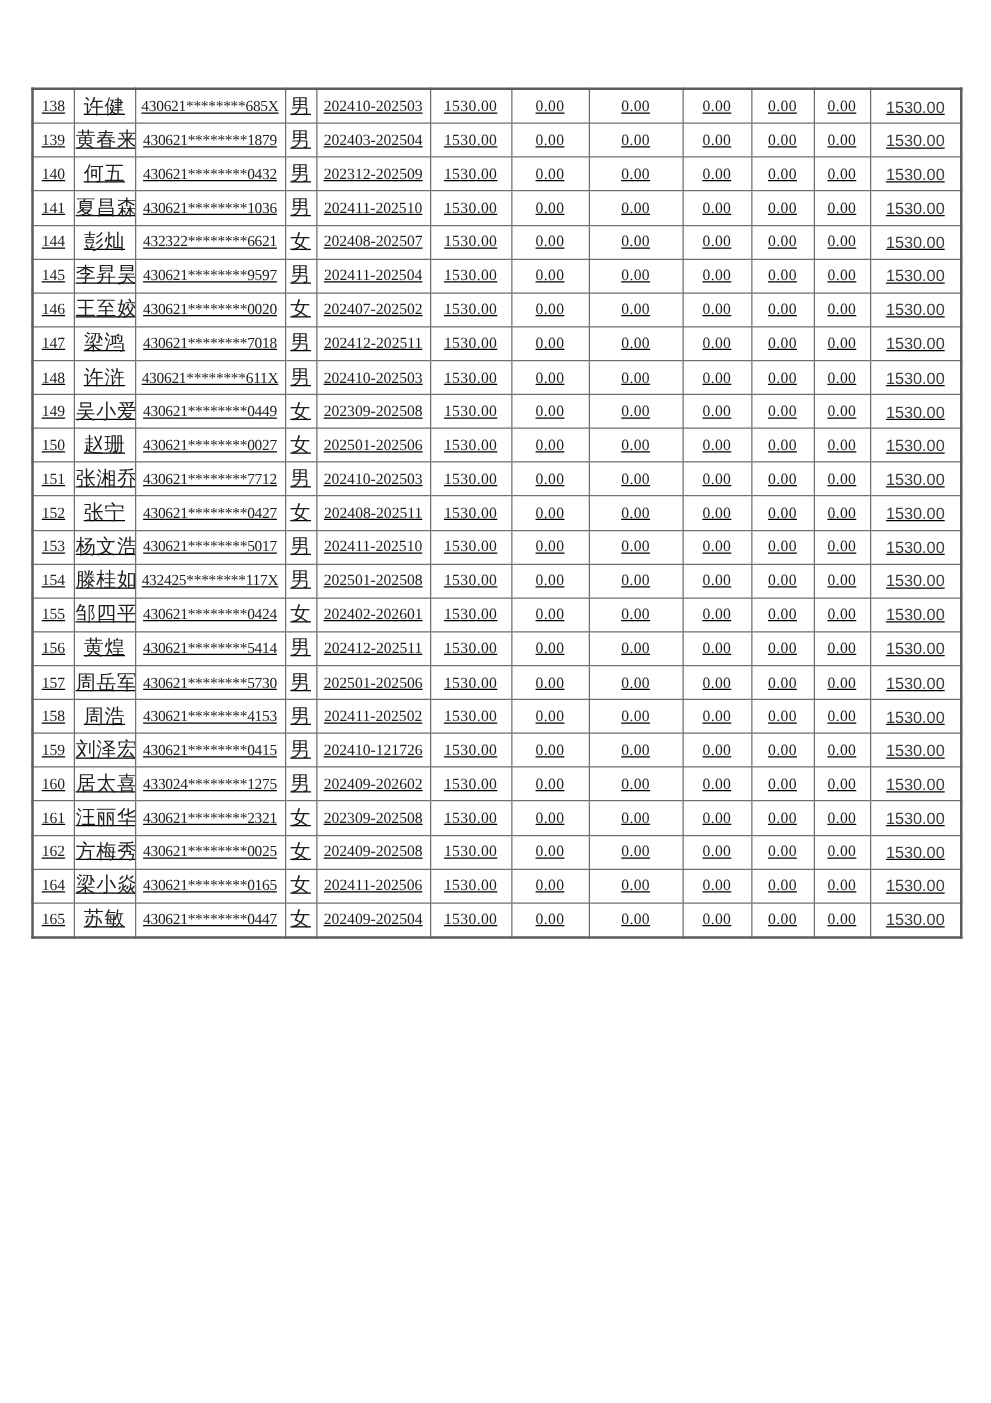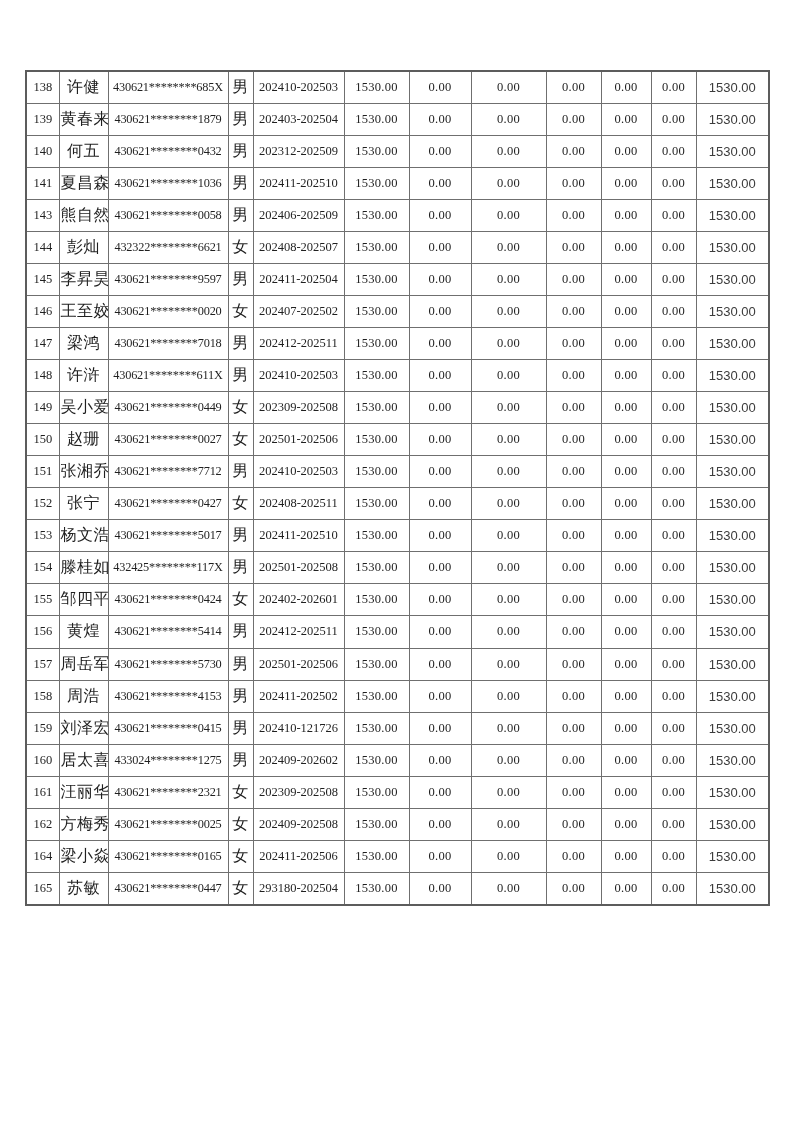--- a/index.html
+++ b/index.html
@@ -13,24 +13,25 @@
     height: 1122px;
     background: #ffffff;
     overflow: hidden;
     font-family: "Liberation Serif", "DejaVu Serif", serif;
   }
   table.roster {
     position: absolute;
     left: 25px;
     top: 70px;
     width: 743px;
-    height: 836px;
+    height: 681px;
     border-collapse: collapse;
     table-layout: fixed;
     border: 2px solid #5c5c5c;
+    text-decoration: underline;
   }
   table.roster td {
     border: 1px solid #6f6f6f;
     text-align: center;
     vertical-align: middle;
     padding: 0 1px;
     font-family: "Liberation Serif", "DejaVu Serif", serif;
     font-size: 12.5px;
     color: #1f1f1f;
     white-space: nowrap;
@@ -137,34 +138,20 @@
           <td>202411-202510</td>
           <td class="money-cell">1530.00</td>
           <td class="money-cell">0.00</td>
           <td class="money-cell">0.00</td>
           <td class="money-cell">0.00</td>
           <td class="money-cell">0.00</td>
           <td class="money-cell">0.00</td>
           <td class="money-cell last-col">1530.00</td>
         </tr>
         <tr>
-          <td>143</td>
-          <td class="name-cell">熊自然</td>
-          <td class="id-cell">430621********0058</td>
-          <td class="gender-cell">男</td>
-          <td>202406-202509</td>
-          <td class="money-cell">1530.00</td>
-          <td class="money-cell">0.00</td>
-          <td class="money-cell">0.00</td>
-          <td class="money-cell">0.00</td>
-          <td class="money-cell">0.00</td>
-          <td class="money-cell">0.00</td>
-          <td class="money-cell last-col">1530.00</td>
-        </tr>
-        <tr>
           <td>144</td>
           <td class="name-cell">彭灿</td>
           <td class="id-cell">432322********6621</td>
           <td class="gender-cell">女</td>
           <td>202408-202507</td>
           <td class="money-cell">1530.00</td>
           <td class="money-cell">0.00</td>
           <td class="money-cell">0.00</td>
           <td class="money-cell">0.00</td>
           <td class="money-cell">0.00</td>
@@ -435,21 +422,21 @@
           <td class="money-cell">0.00</td>
           <td class="money-cell">0.00</td>
           <td class="money-cell">0.00</td>
           <td class="money-cell last-col">1530.00</td>
         </tr>
         <tr>
           <td>165</td>
           <td class="name-cell">苏敏</td>
           <td class="id-cell">430621********0447</td>
           <td class="gender-cell">女</td>
-          <td>293180-202504</td>
+          <td>202409-202504</td>
           <td class="money-cell">1530.00</td>
           <td class="money-cell">0.00</td>
           <td class="money-cell">0.00</td>
           <td class="money-cell">0.00</td>
           <td class="money-cell">0.00</td>
           <td class="money-cell">0.00</td>
           <td class="money-cell last-col">1530.00</td>
         </tr>
       </tbody>
   </table>

